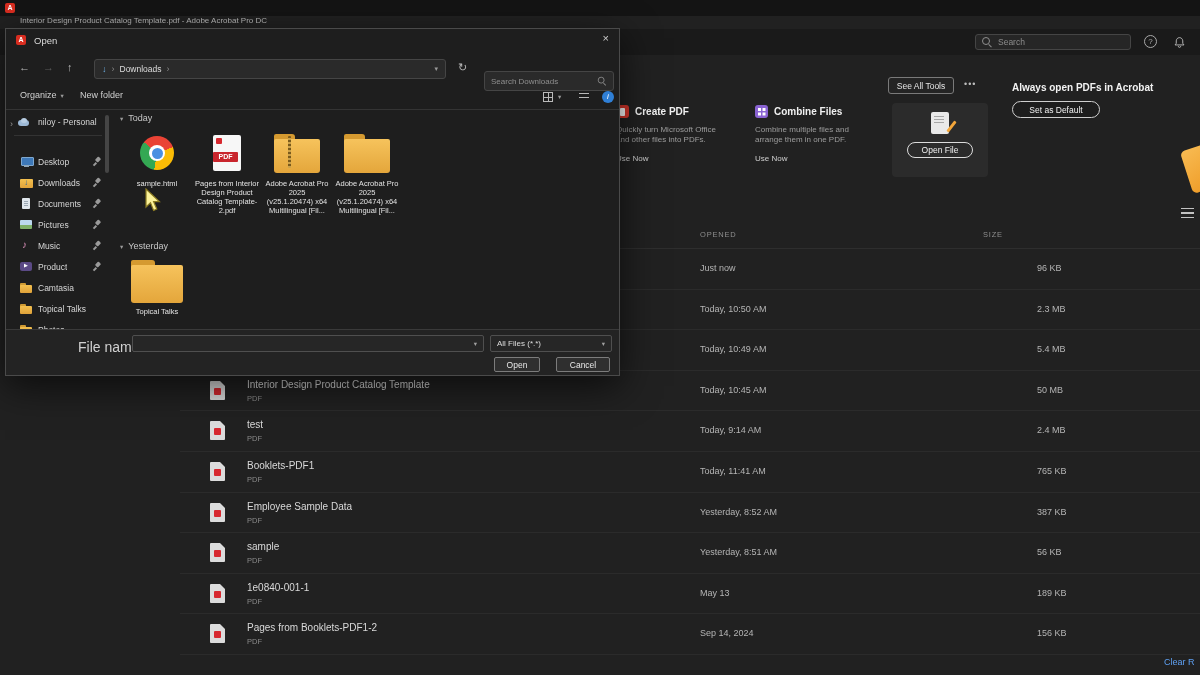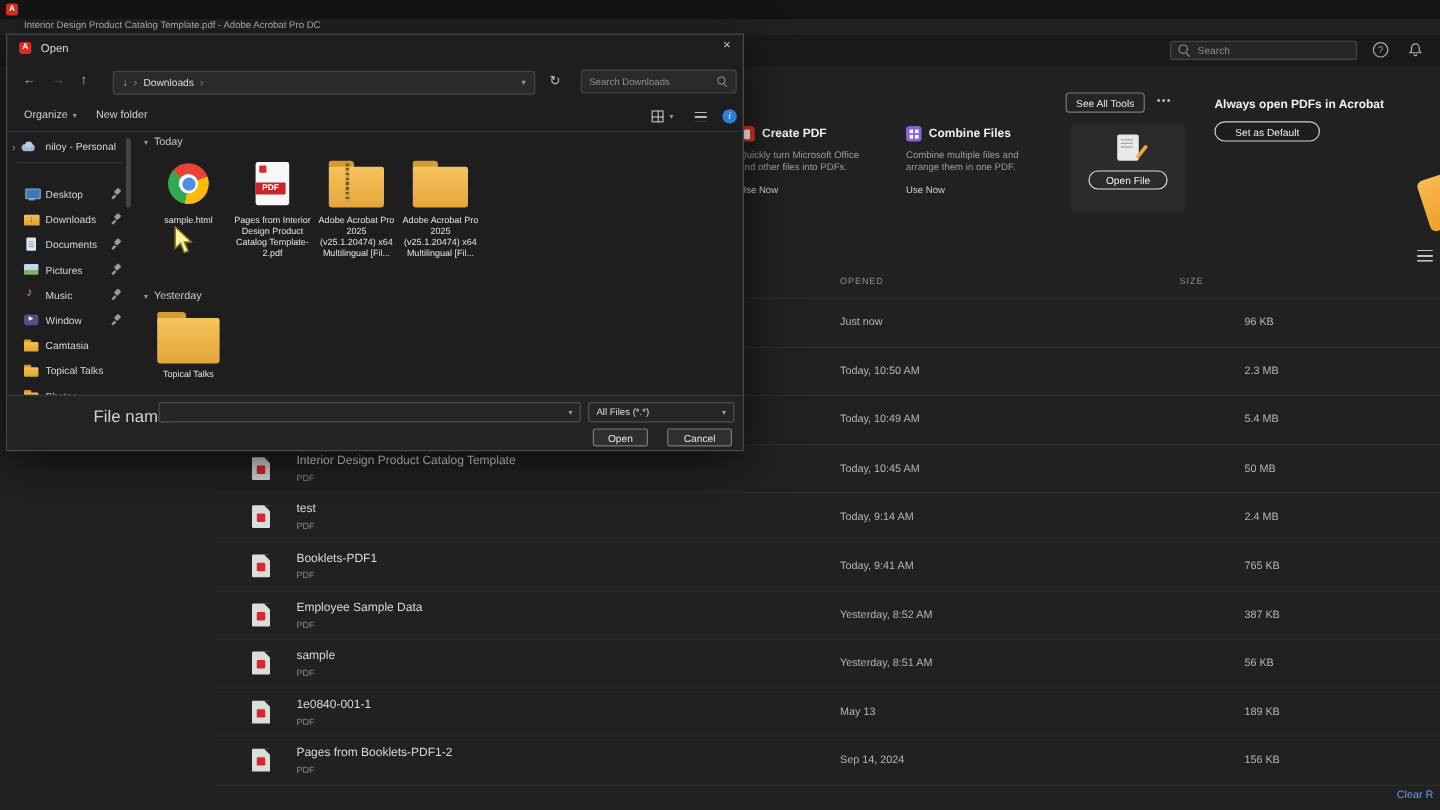--- a/index.html
+++ b/index.html
@@ -89,21 +89,21 @@
   .g-refresh::before { content:"↻"; }
   .dim { color:#5c5c5c; }
   .address { position:absolute; left:88px; top:4px; width:352px; height:20px; background:#2a2a2a; border:1px solid #454545; border-radius:3px; display:flex; align-items:center; gap:5px; padding:0 7px; }
   .dl-glyph { color:#6fb3e8; font-size:9px; font-weight:bold; }
   .dl-glyph::before { content:"↓"; }
   .crumb { color:#dddddd; font-size:8.5px; }
   .chevr { color:#8a8a8a; font-size:9px; }
   .chevr::before { content:"›"; }
   .addr-dd { margin-left:auto; color:#999; font-size:7px; }
   .addr-dd::before { content:"▾"; }
-  .dlg-search { position:absolute; left:478px; top:3px; width:130px; height:20px; background:#2a2a2a; border:1px solid #454545; border-radius:3px; display:flex; align-items:center; padding:0 6px; }
+  .dlg-search { position:absolute; left:478px; top:16px; width:130px; height:20px; background:#2a2a2a; border:1px solid #454545; border-radius:3px; display:flex; align-items:center; padding:0 6px; }
   .dlg-search input { background:transparent; border:none; outline:none; color:#bdbdbd; font-size:8px; width:100px; font-family:inherit; }
   .dlg-search input::placeholder { color:#8f8f8f; }
   .dlg-search .mag { margin-left:auto; transform:scale(.85); }
 
   .dlg-toolbar { position:absolute; left:0; top:56px; right:0; height:24px; }
   .tb-item { position:absolute; top:5px; color:#d0d0d0; font-size:9px; display:flex; align-items:center; gap:4px; }
   .g-dd::before { content:"▾"; font-size:6.5px; color:#9a9a9a; }
   .vi { position:absolute; top:6px; width:12px; height:12px; }
   .vi.grid::before { content:""; position:absolute; inset:1px; border:1px solid #b9b9b9; }
   .vi.grid::after { content:""; position:absolute; inset:1px;
@@ -295,21 +295,21 @@
         </div>
 
         <div class="row">
           <div class="row-file">
             <span class="rowpdf"></span>
             <span>
               <div class="row-name">Booklets-PDF1</div>
               <div class="row-type">PDF</div>
             </span>
           </div>
-          <span class="row-opened">Today, 9:41 AM</span>
+          <span class="row-opened">Today, 11:41 AM</span>
           <span class="row-size">765 KB</span>
         </div>
 
         <div class="row">
           <div class="row-file">
             <span class="rowpdf"></span>
             <span>
               <div class="row-name">Employee Sample Data</div>
               <div class="row-type">PDF</div>
             </span>
@@ -431,21 +431,21 @@
           </div>
 
           <div class="sb-item">
             <span class="si music"></span>
             <span class="sb-label">Music</span>
             <span class="pin"></span>
           </div>
 
           <div class="sb-item">
             <span class="si videos"></span>
-            <span class="sb-label">Window</span>
+            <span class="sb-label">Product</span>
             <span class="pin"></span>
           </div>
 
           <div class="sb-item">
             <span class="si folder"></span>
             <span class="sb-label">Camtasia</span>
 
           </div>
 
           <div class="sb-item">

